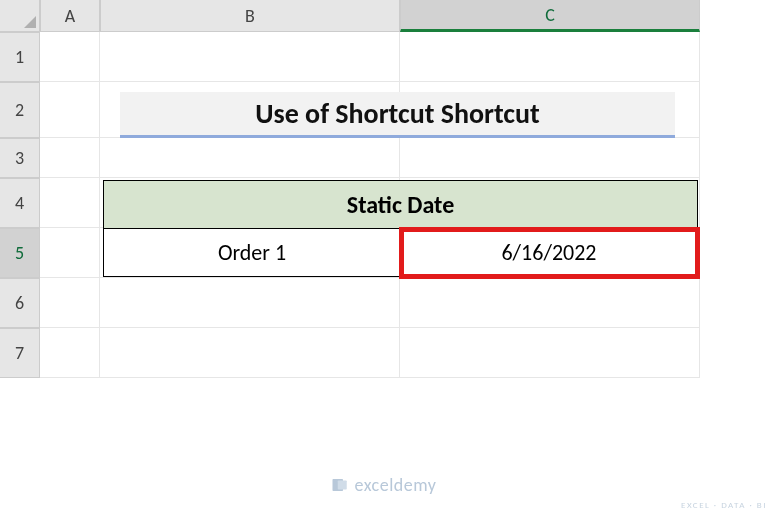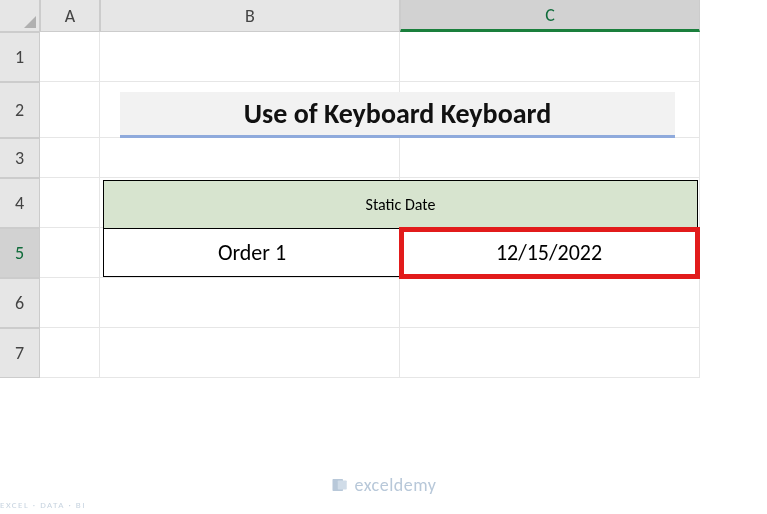--- a/index.html
+++ b/index.html
@@ -80,22 +80,22 @@
   .data-table {
     position: absolute;
     left: 103px;
     top: 180px;
     width: 595px;
     border-collapse: collapse;
   }
   .data-table th {
     background: #d7e4cf;
     border: 1.5px solid #000;
-    font-size: 16px;
-    font-weight: normal;
+    font-size: 24px;
+    font-weight: bold;
     height: 48px;
     margin-top: 37px;
   }
   .data-table td {
     border: 1.5px solid #000;
     font-size: 22px;
     text-align: center;
     height: 48px;
     background: #fff;
   }
@@ -120,21 +120,21 @@
     gap: 6px;
   }
   .wm-icon {
     width: 18px; height: 18px;
     display: inline-block;
   }
   .wm-sub {
     position: absolute;
     left: 0; right: 0;
     bottom: 4px;
-    text-align: left;
+    text-align: right;
     font-size: 9px;
     color: #c8d4e0;
     letter-spacing: 1.5px;
   }
 </style>
 </head>
 <body>
 
 <div class="sheet">
   <div class="corner"></div>
@@ -171,30 +171,30 @@
   <div class="cell"></div>
   <div class="cell"></div>
   <div class="cell"></div>
 
   <div class="row-header">7</div>
   <div class="cell"></div>
   <div class="cell"></div>
   <div class="cell"></div>
 </div>
 
-<div class="title-box">Use of Keyboard Keyboard</div>
+<div class="title-box">Use of Shortcut Shortcut</div>
 
 <table class="data-table">
   <tbody>
       <tr>
     <th colspan="2">Static Date</th>
   </tr>
   <tr>
     <td style="width:297px">Order 1</td>
-    <td class="highlight-cell">12/15/2022</td>
+    <td class="highlight-cell">6/16/2022</td>
   </tr>
 </tbody>
   </table>
 
 <div class="watermark">
   <span class="wm-icon">
     <svg viewBox="0 0 24 24" fill="#b8c8d9">
         <rect x="2" y="4" width="14" height="16" rx="1"></rect>
         <rect x="9" y="6" width="12" height="12" rx="1" fill="#d0dce8"></rect>
       </svg>

